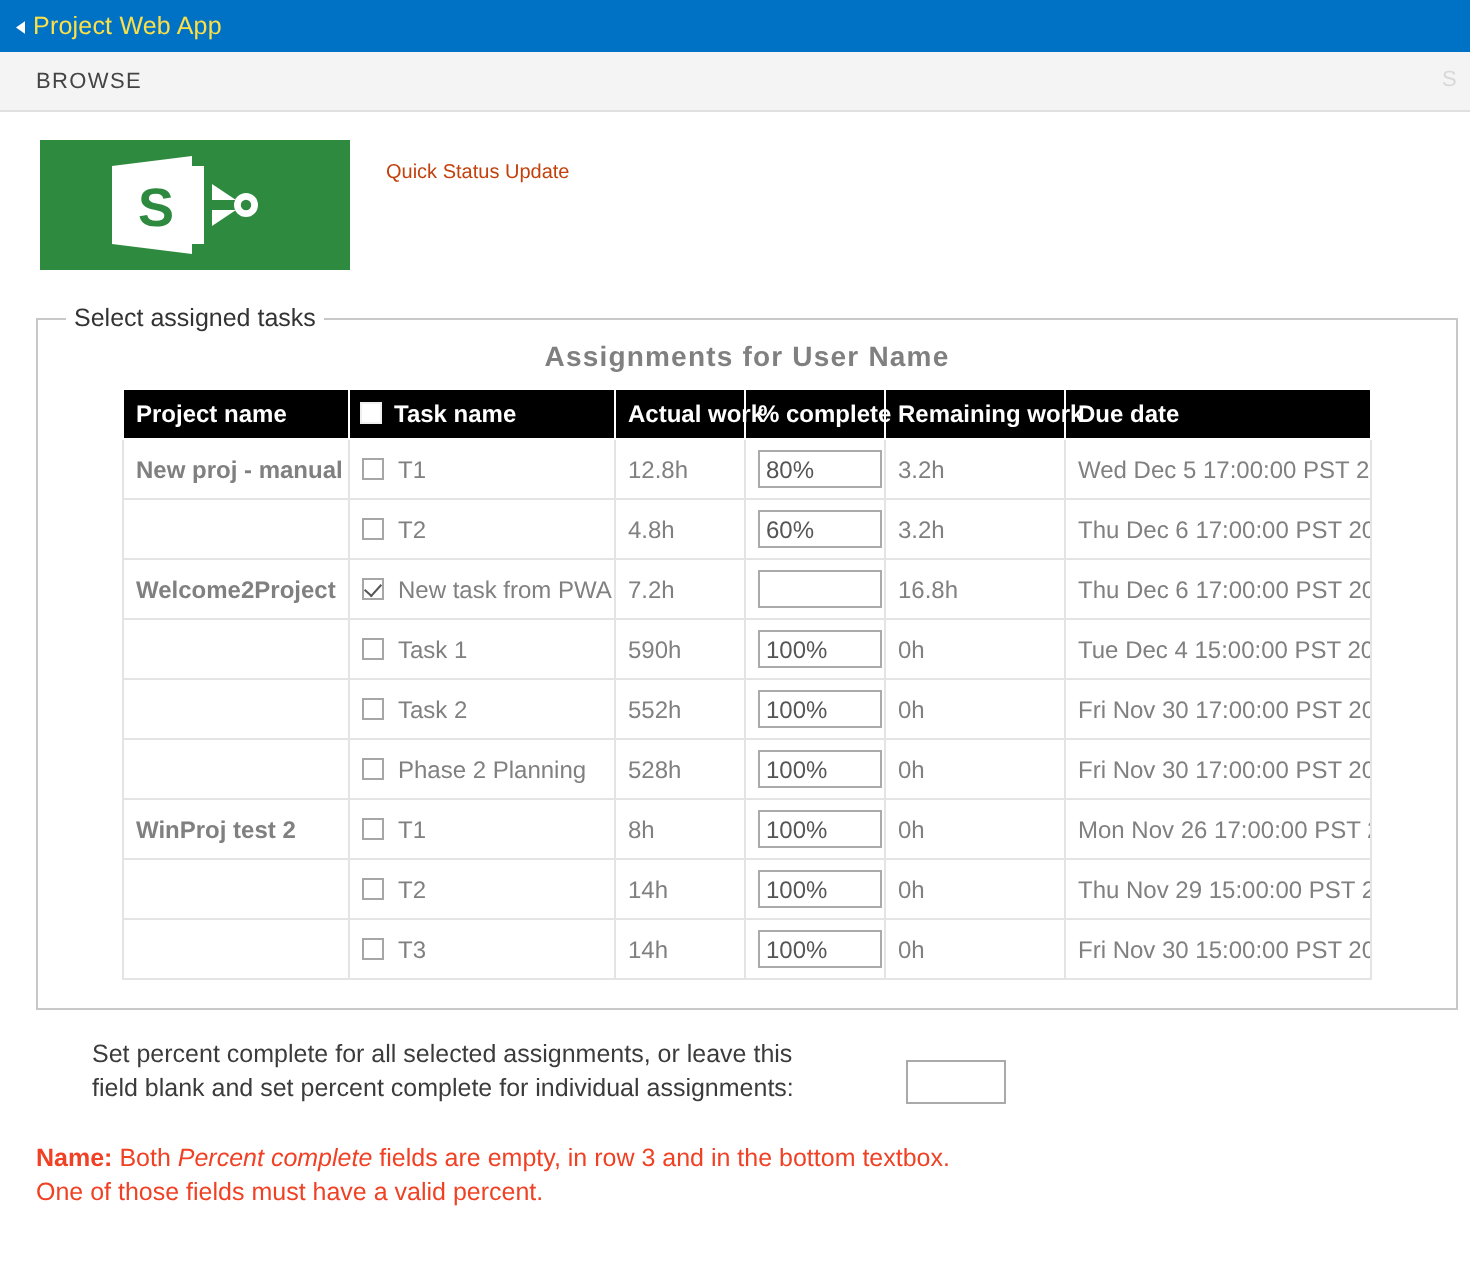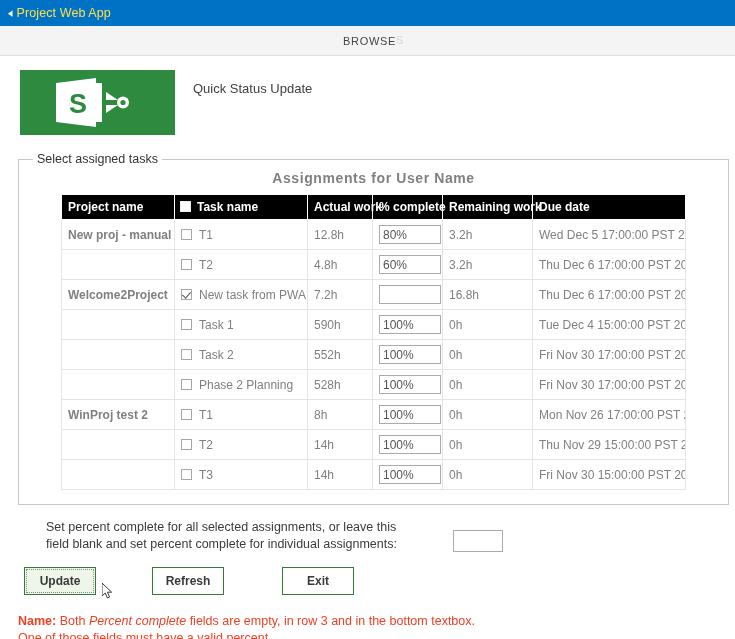--- a/index.html
+++ b/index.html
@@ -37,21 +37,21 @@
     letter-spacing: 0.1px;
   }
 
   
   .ribbon {
     height: 30px;
     background: #f4f4f4;
     border-bottom: 1px solid #e0e0e0;
     display: flex;
     align-items: center;
-    justify-content: center;
+    justify-content: space-between;
     box-sizing: border-box;
     position: relative;
   }
   .ribbon-tab {
     font-size: 11px;
     color: #444444;
     letter-spacing: 0.7px;
     padding-left: 18px;
   }
   .ribbon-right {
@@ -73,22 +73,22 @@
   .sp-logo {
     width: 155px;
     height: 65px;
     background: #2d8a3e;
     position: relative;
     flex: none;
   }
   .sp-logo svg { display: block; }
 
   .page-link {
-    color: #404040;
-    font-size: 13px;
+    color: #c2410c;
+    font-size: 10px;
     margin-left: 18px;
     margin-top: 11px;
     text-decoration: none;
     cursor: pointer;
   }
 
   
   .tasks-fieldset {
     margin: 17px 6px 0 18px;
     border: 1px solid #c8c8c8;
@@ -409,28 +409,20 @@
 
 <div class="bottom-area">
   <div class="instr-row">
     <div class="instr">
       <div>Set percent complete for all selected assignments, or leave this</div>
       <div>field blank and set percent complete for individual assignments:</div>
     </div>
     <input class="bulk-pct" type="text" value="" style="">
   </div>
 
-  <div class="btn-row">
-    <button class="btn focused">Update</button>
-    <button class="btn refresh">Refresh</button>
-    <button class="btn exit">Exit</button>
-    <svg class="cursor-arrow" viewBox="0 0 12 18">
-      <polygon points="0,0 0,13 3.2,10 5.4,15 7.6,14 5.4,9.2 9.6,9.2" fill="#ffffff" stroke="#3a3a3a" stroke-width="1"></polygon>
-    </svg>
-  </div>
 </div>
 
 <div class="error-block">
   <div>
     <span class="err-label">Name:</span><span> Both </span><em>Percent complete</em><span> fields are empty, in row 3 and in the bottom textbox.</span>
   </div>
   <div>One of those fields must have a valid percent.</div>
 
 </div>
 

